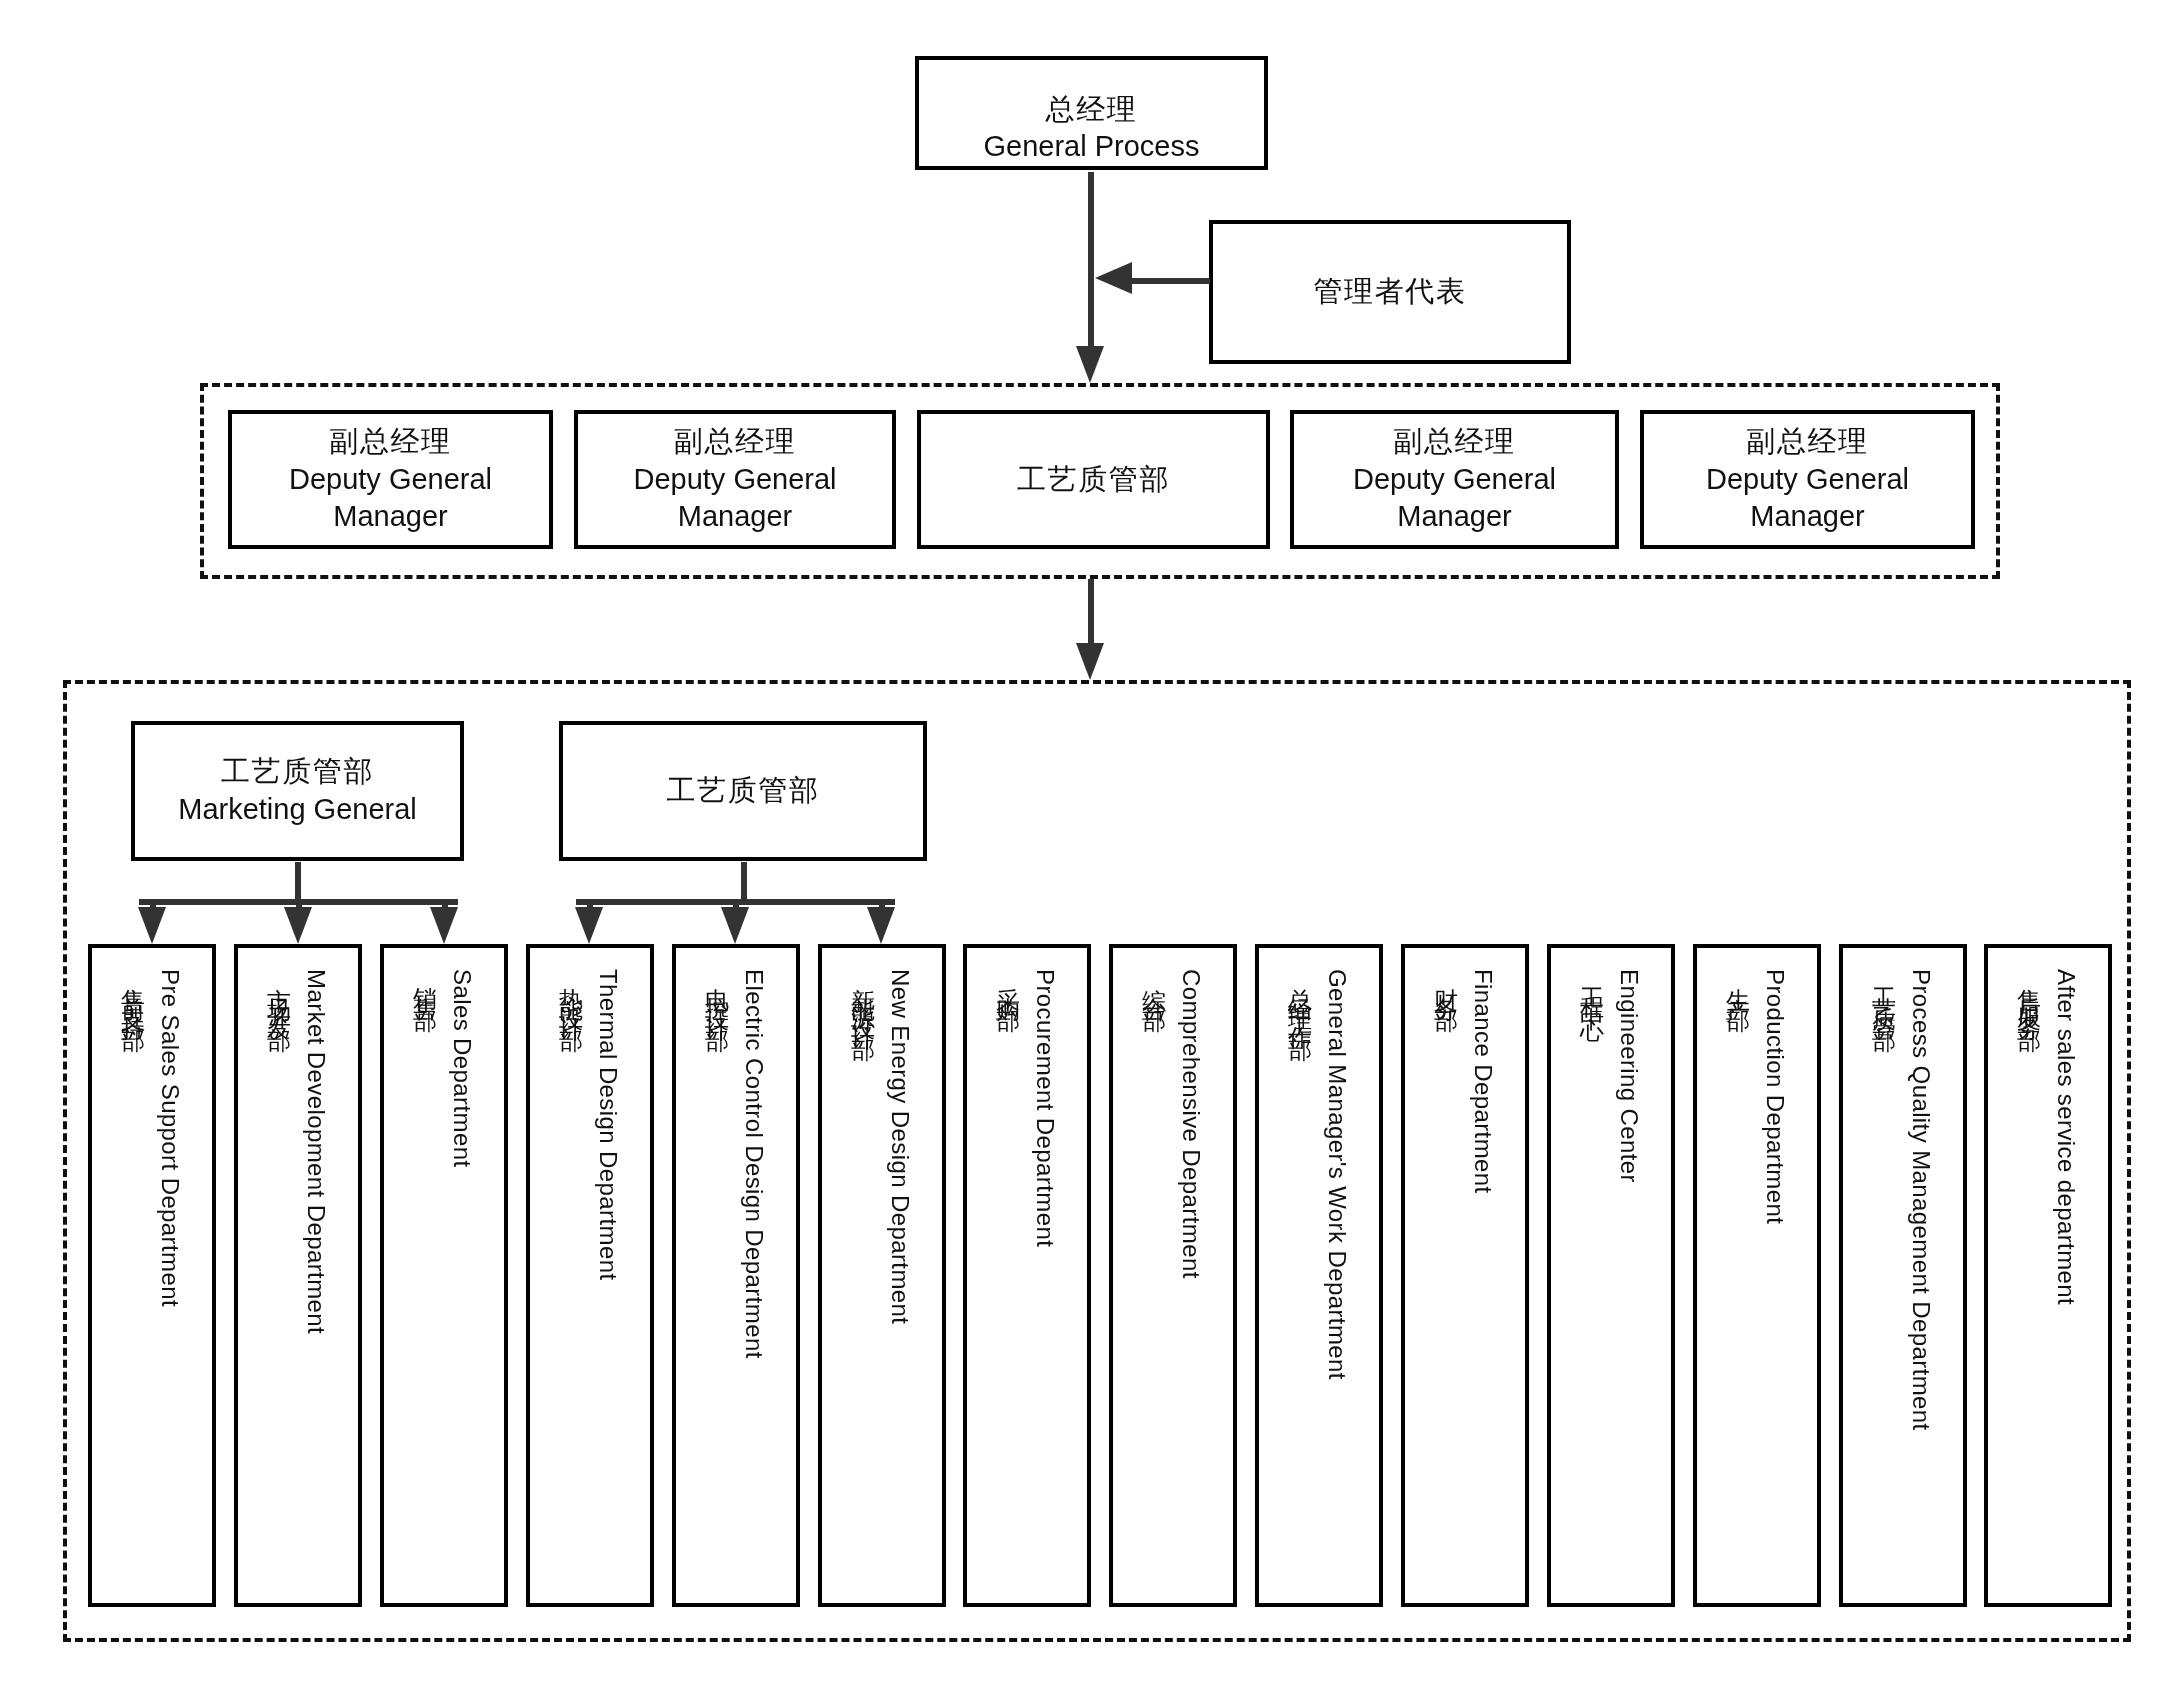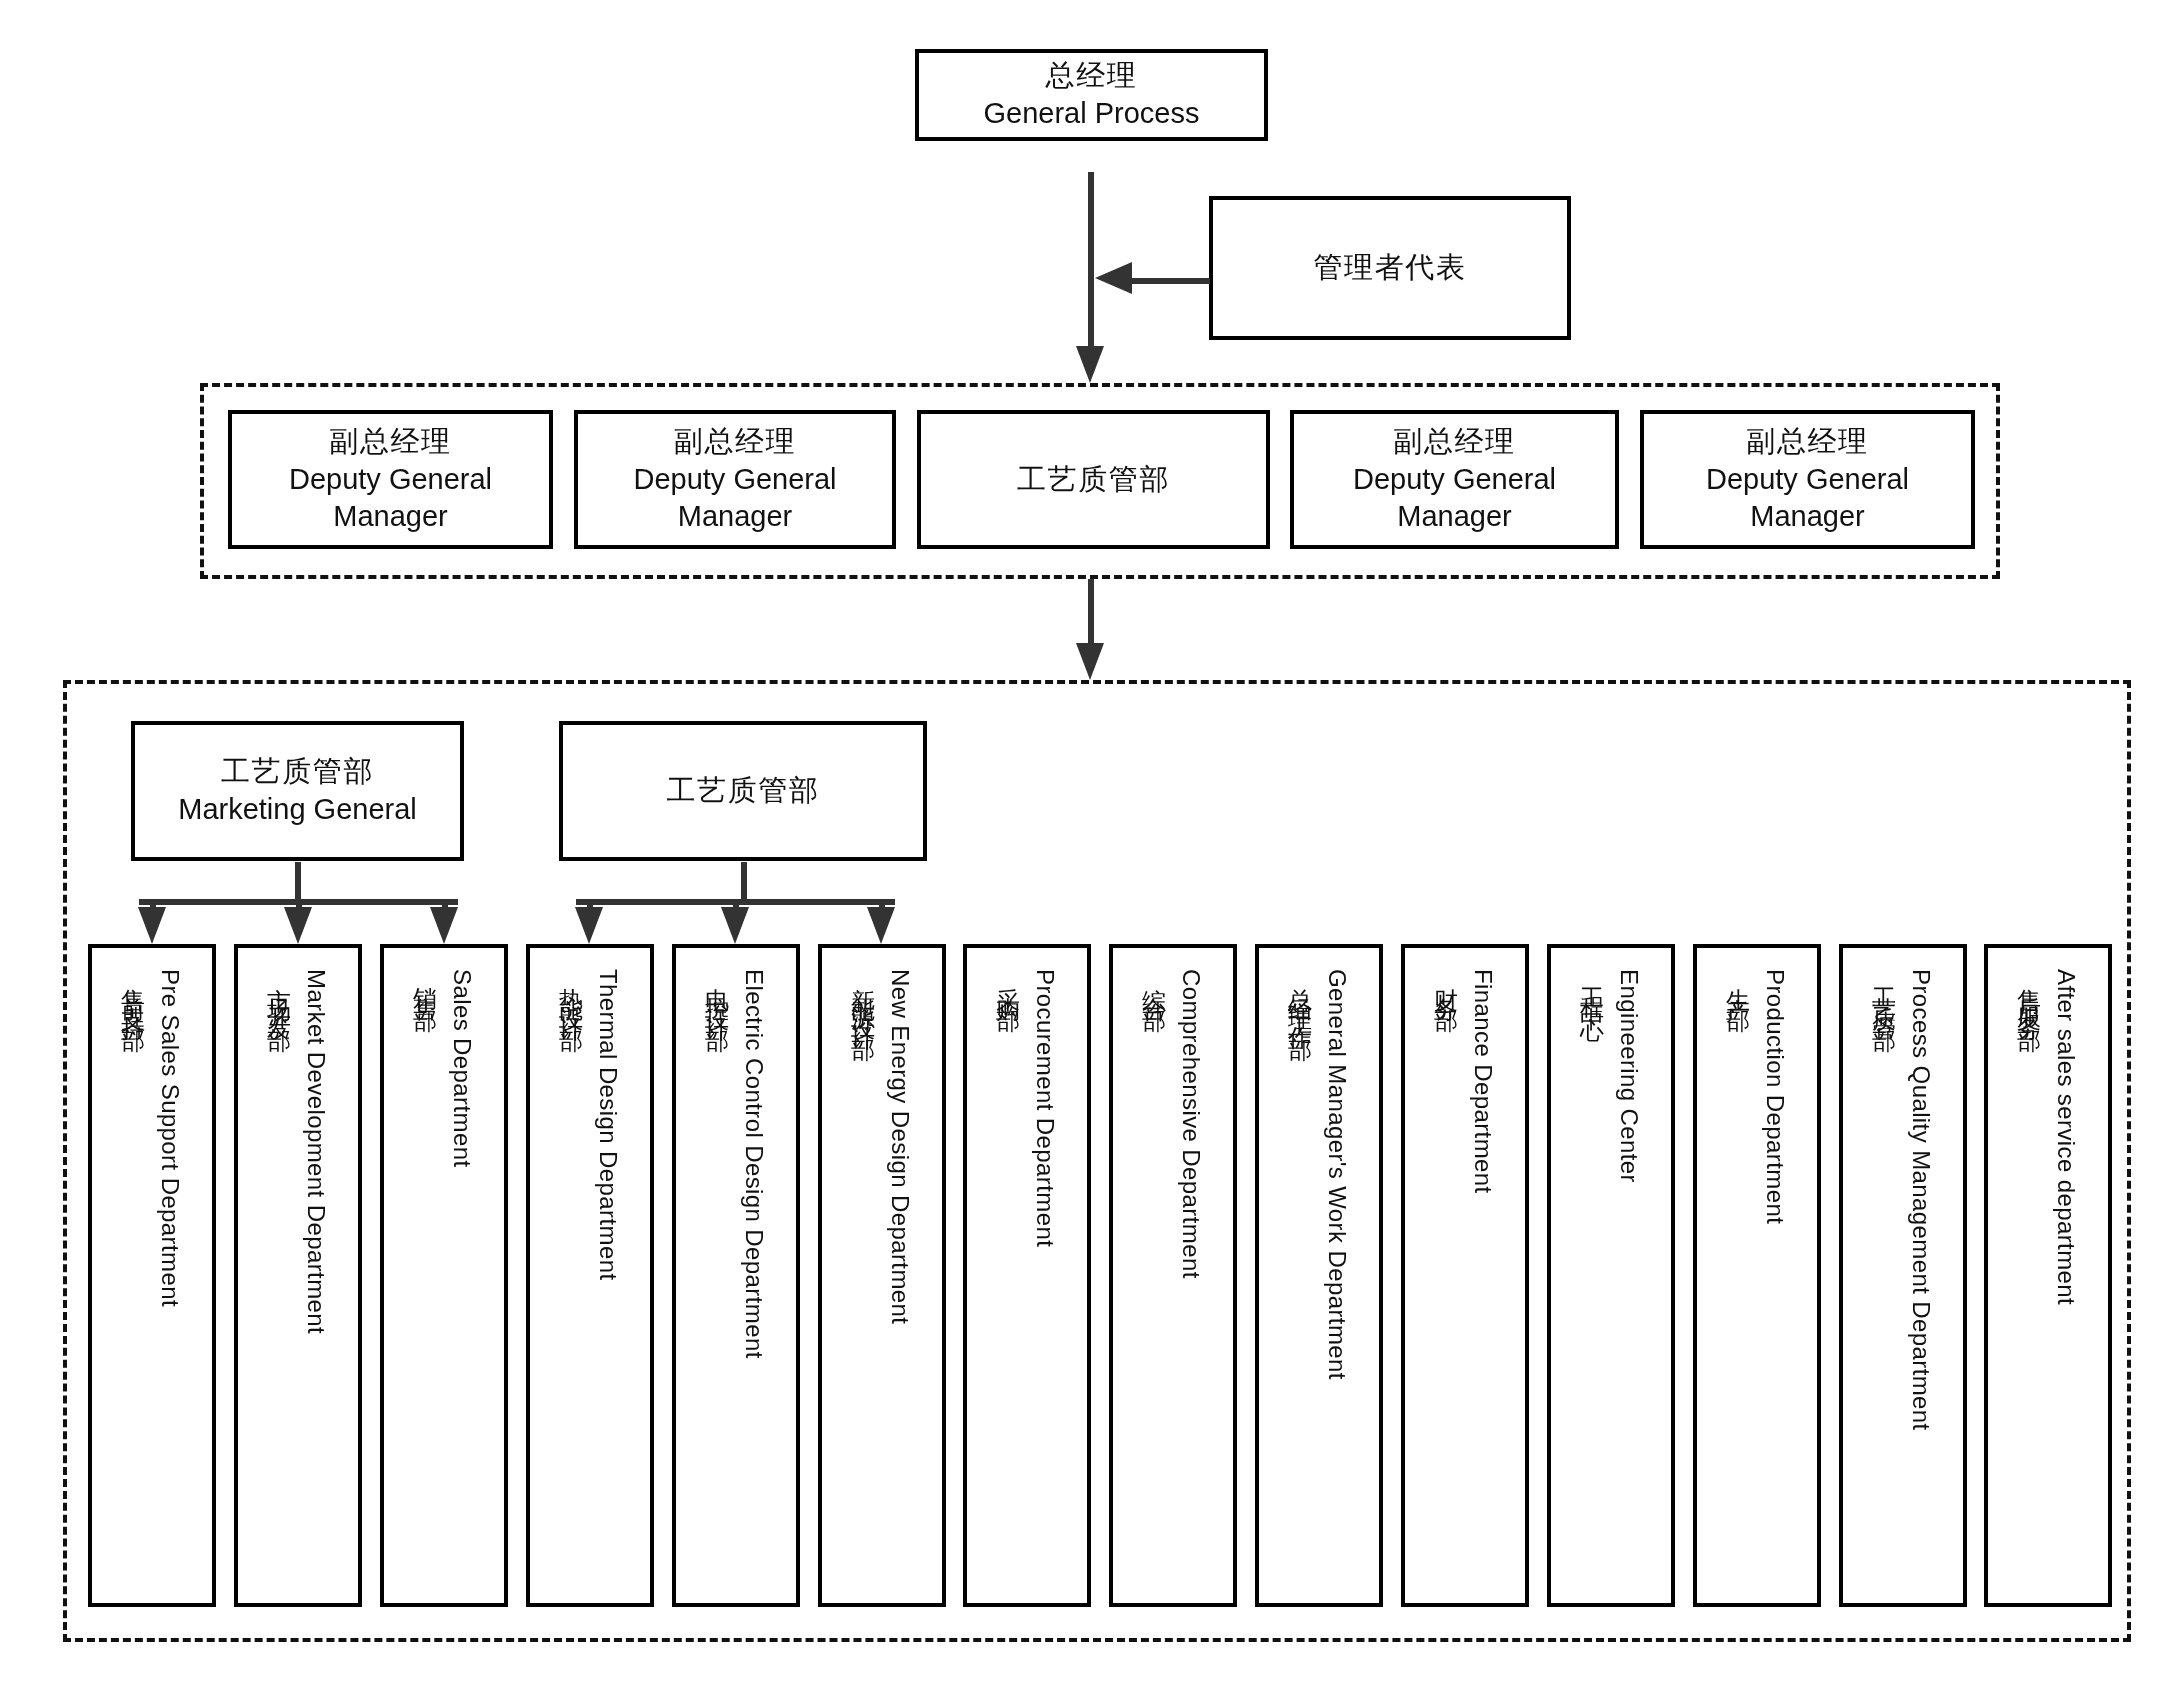--- a/index.html
+++ b/index.html
@@ -29,26 +29,26 @@
   .arr-left{position:absolute;width:0;height:0;
             border-top:16px solid transparent;border-bottom:16px solid transparent;
             border-right:37px solid #333;}
 
   
   .dashed{position:absolute;box-sizing:border-box;border:4px dashed #111;background:transparent;}
 </style>
 </head>
 <body>
 
-<div class="hbox" style="left:915px;top:49px;width:353px;height:92px;">
+<div class="hbox" style="left:915px;top:56px;width:353px;height:114px;justify-content:flex-end;">
   <div class="zh">总经理</div>
   <div class="en">General Process</div>
 </div>
 
-<div class="hbox" style="left:1209px;top:196px;width:362px;height:144px;">
+<div class="hbox" style="left:1209px;top:220px;width:362px;height:144px;">
   <div class="zh">管理者代表</div>
 </div>
 
 <div class="line-v" style="left:1088px;top:172px;height:176px;"></div>
 <div class="arr-down" style="left:1076px;top:346px;"></div>
 
 <div class="line-h" style="left:1130px;top:278px;width:80px;"></div>
 <div class="arr-left" style="left:1095px;top:262px;"></div>
 
 <div class="dashed" style="left:200px;top:383px;width:1800px;height:196px;"></div>

